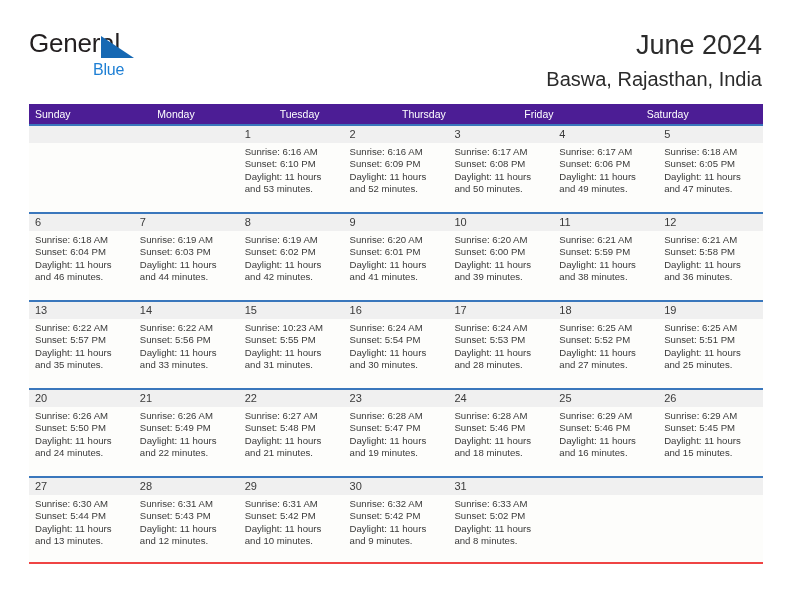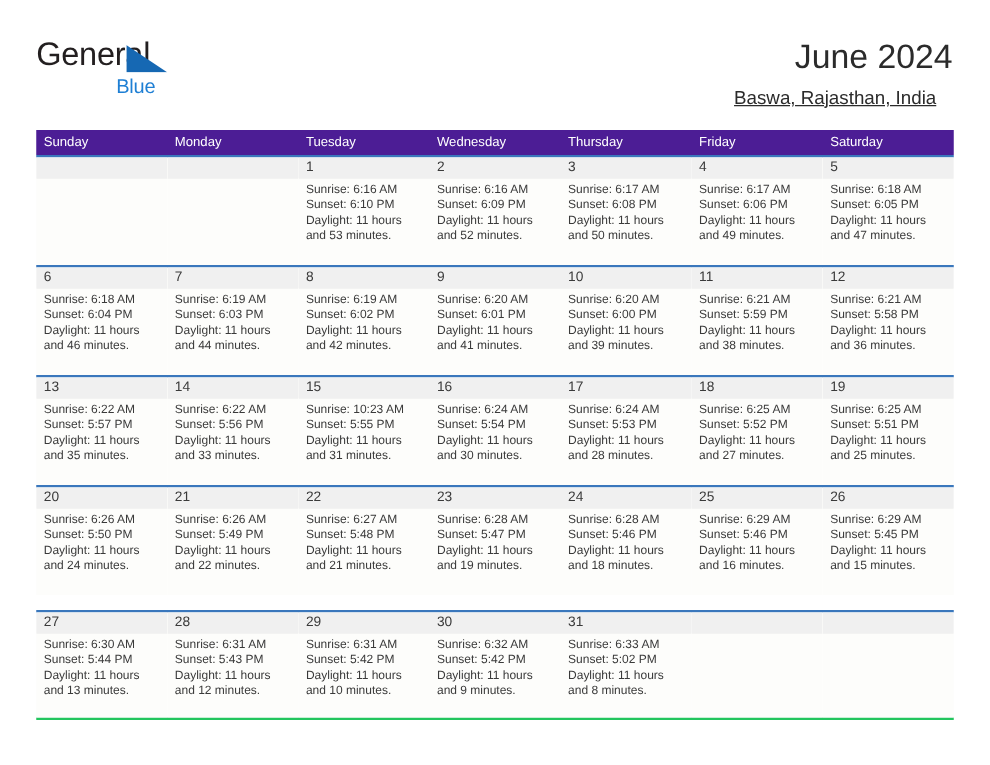--- a/index.html
+++ b/index.html
@@ -72,26 +72,25 @@
   }
   .cal-title {
     font-size: 27px;
     line-height: 34px;
     color: #2b2b2b;
     font-weight: normal;
     margin: 0;
     white-space: nowrap;
   }
   .cal-subtitle {
-    font-size: 15px;
+    font-size: 20px;
     line-height: 22px;
     color: #2b2b2b;
-    margin: 6px 13px 0 0;
+    margin: 6px 0 0 0;
     white-space: nowrap;
-    text-decoration: underline;
   }
 
   
   .calendar {
     position: absolute;
     left: 29px;
     top: 104px;
     width: 734px;
   }
   .weekday-row {
@@ -109,22 +108,21 @@
     white-space: nowrap;
     overflow: hidden;
   }
   .week-row {
     display: flex;
     border-top: 2px solid #3a77bc;
     height: 88px;
     box-sizing: border-box;
   }
   .week-row.last {
-    border-bottom: 2px solid #22c55e;
-    margin-top: 12px;
+    border-bottom: 2px solid #ef4444;
   }
   .day-cell {
     flex: 1 1 0;
     box-sizing: border-box;
     background: #fdfdfb;
     position: relative;
     overflow: hidden;
   }
   .day-cell.blank .daynum-band {
     background: #f0f0f0;
@@ -168,21 +166,20 @@
       <p class="cal-subtitle">Baswa, Rajasthan, India</p>
     </div>
 
   </div>
 
   <div class="calendar">
     <div class="weekday-row" id="weekday-row">
         <div class="weekday">Sunday</div>
         <div class="weekday">Monday</div>
         <div class="weekday">Tuesday</div>
-        <div class="weekday">Wednesday</div>
         <div class="weekday">Thursday</div>
         <div class="weekday">Friday</div>
         <div class="weekday">Saturday</div>
       </div>
     <div id="weeks-container">
         <div class="week-row">
           <div class="day-cell blank">
             <div class="daynum-band">
               <span class="daynum"></span>
             </div>

